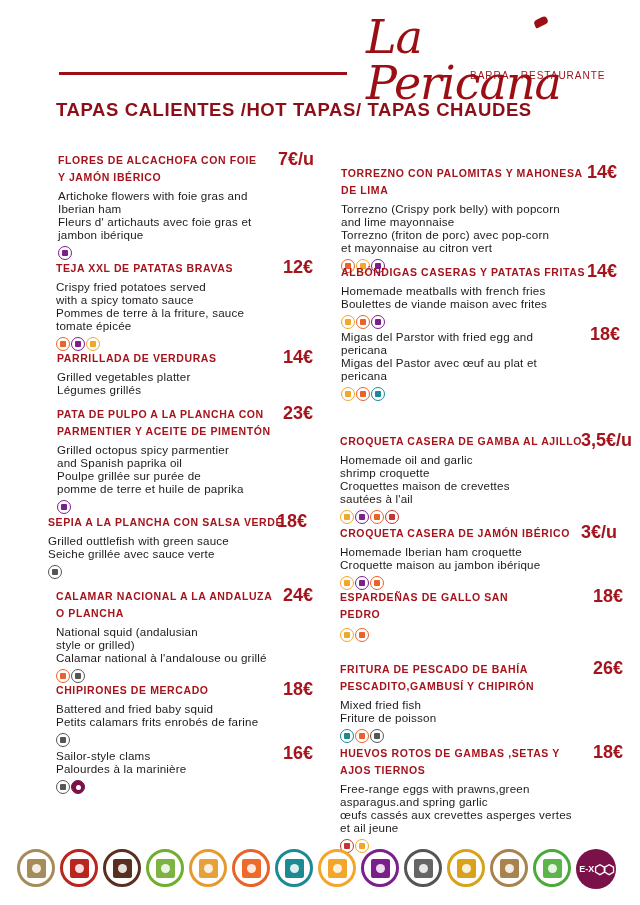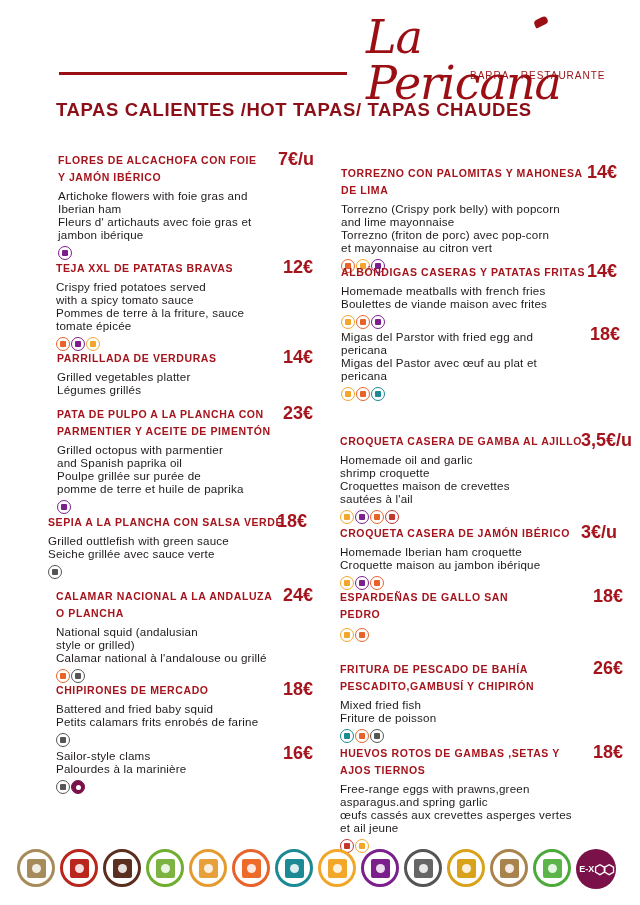--- a/index.html
+++ b/index.html
@@ -72,21 +72,21 @@
     <div class="item" style="top: 350px; left: 57px;">
       <div class="item-name">PARRILLADA DE VERDURAS</div>
       <div class="item-price" style="left: 226px;">14€</div>
       <div class="item-desc">Grilled vegetables platter
 Légumes grillés</div>
     </div>
     <div class="item" style="top: 406px; left: 57px;">
       <div class="item-name">PATA DE PULPO A LA PLANCHA CON
 PARMENTIER Y ACEITE DE PIMENTÓN</div>
       <div class="item-price" style="left: 226px;">23€</div>
-      <div class="item-desc">Grilled octopus with parmentier
+      <div class="item-desc">Grilled octopus spicy parmentier
 and Spanish paprika oil
 Poulpe grillée sur purée de
 pomme de terre et huile de paprika</div>
       <div class="allergens">
         <span class="al" style="color: rgb(123, 31, 140); border-color: rgb(123, 31, 140);"></span>
       </div>
     </div>
     <div class="item" style="top: 514px; left: 48px;">
       <div class="item-name">SEPIA A LA PLANCHA CON SALSA VERDE</div>
       <div class="item-price" style="left: 229px;">18€</div>

